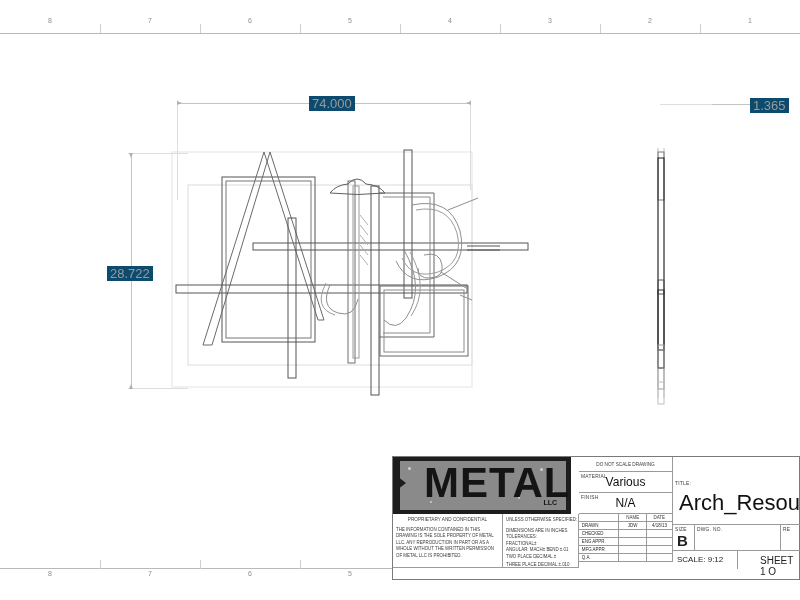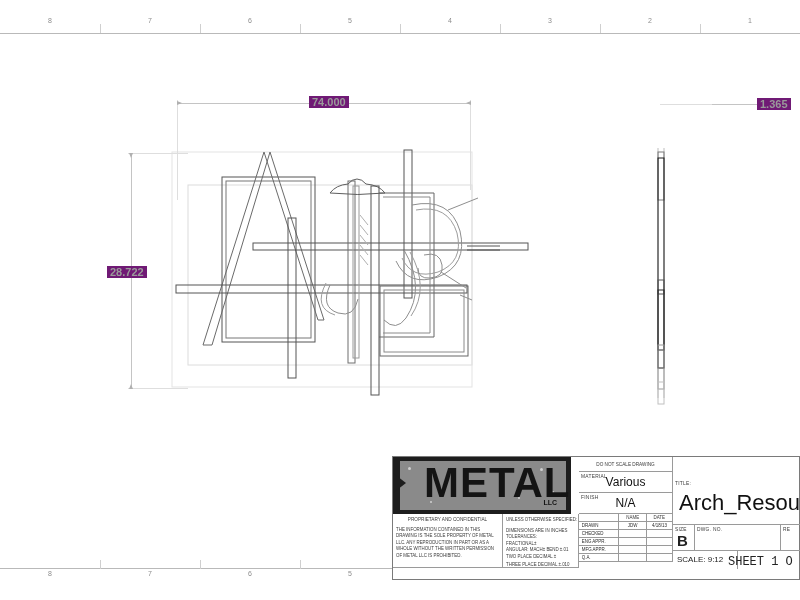--- a/index.html
+++ b/index.html
@@ -10,22 +10,22 @@
   
   .zone-line{position:absolute;background:#b9b9b9;}
   .zone-num{position:absolute;font-size:7px;color:#8d8d8d;
             text-align:center;width:14px;}
   .tick{position:absolute;width:1px;background:#cfcfcf;}
 
   
   .dim-line{position:absolute;background:#c4c4c4;height:1px;}
   .dim-vline{position:absolute;background:#c4c4c4;width:1px;}
   .ext{position:absolute;background:#d5d5d5;}
-  .dim-txt{position:absolute;font-size:11px;color:#9a9a9a;
-           background:#701a75;padding:0 3px;white-space:nowrap;font-weight:bold;}
+  .dim-txt{position:absolute;font-size:13px;color:#9a9a9a;
+           background:#0c4a6e;padding:0 3px;white-space:nowrap;}
   .arrow{position:absolute;width:0;height:0;}
   .ar-l{border-top:2px solid transparent;border-bottom:2px solid transparent;
         border-right:5px solid #b0b0b0;}
   .ar-r{border-top:2px solid transparent;border-bottom:2px solid transparent;
         border-left:5px solid #b0b0b0;}
   .ar-u{border-left:2px solid transparent;border-right:2px solid transparent;
         border-bottom:5px solid #b0b0b0;}
   .ar-d{border-left:2px solid transparent;border-right:2px solid transparent;
         border-top:5px solid #b0b0b0;}
 
@@ -181,21 +181,21 @@
 
   <div class="ext" style="left:128px;top:153px;width:60px;height:1px;background:#dedede;"></div>
   <div class="ext" style="left:128px;top:388px;width:60px;height:1px;background:#dedede;"></div>
   <div class="dim-vline" style="left:131px;top:153px;height:236px;"></div>
   <div class="arrow ar-d" style="left:129px;top:153px;"></div>
   <div class="arrow ar-u" style="left:129px;top:384px;"></div>
   <div class="dim-txt" style="left:107px;top:266px;">28.722</div>
 
   <div class="dim-line" style="left:712px;top:104px;width:60px;"></div>
   <div class="ext" style="left:660px;top:104px;width:52px;height:1px;background:#dedede;"></div>
-  <div class="dim-txt" style="left:750px;top:98px;margin-left:7px;">1.365</div>
+  <div class="dim-txt" style="left:750px;top:98px;">1.365</div>
 
 
   <div id="tblock">
 
     <div id="logo">
       <div id="plate">
         <div class="speck" style="left:8px;top:6px;width:3px;height:3px;"></div>
         <div class="speck" style="left:140px;top:7px;width:3px;height:3px;"></div>
         <div class="speck" style="left:152px;top:30px;width:2px;height:2px;"></div>
         <div class="speck" style="left:118px;top:36px;width:2px;height:2px;"></div>
@@ -279,16 +279,16 @@
     <div class="cell" style="left:388px;top:68px;width:20px;height:26px;border-right:none;">
       <div class="lbl">RE</div>
     </div>
 
     <div class="cell" style="left:280px;top:94px;width:65px;height:18px;border-bottom:none;">
       <div style="position:absolute;left:4px;top:4px;font-size:8px;color:#222;">SCALE: 9:12</div>
     </div>
 
     <div class="cell" style="left:345px;top:94px;width:63px;height:18px;
                 border-bottom:none;border-right:none;"></div>
-    <div style="position:absolute;left:335px;top:98px;font-size:12px;color:#222;font-family:Liberation Mono, monospace;">SHEET 1 O</div>
+    <div style="position:absolute;left:367px;top:98px;font-size:10px;color:#222;">SHEET 1 O</div>
   </div>
 
 </div>
 
 </body></html>

